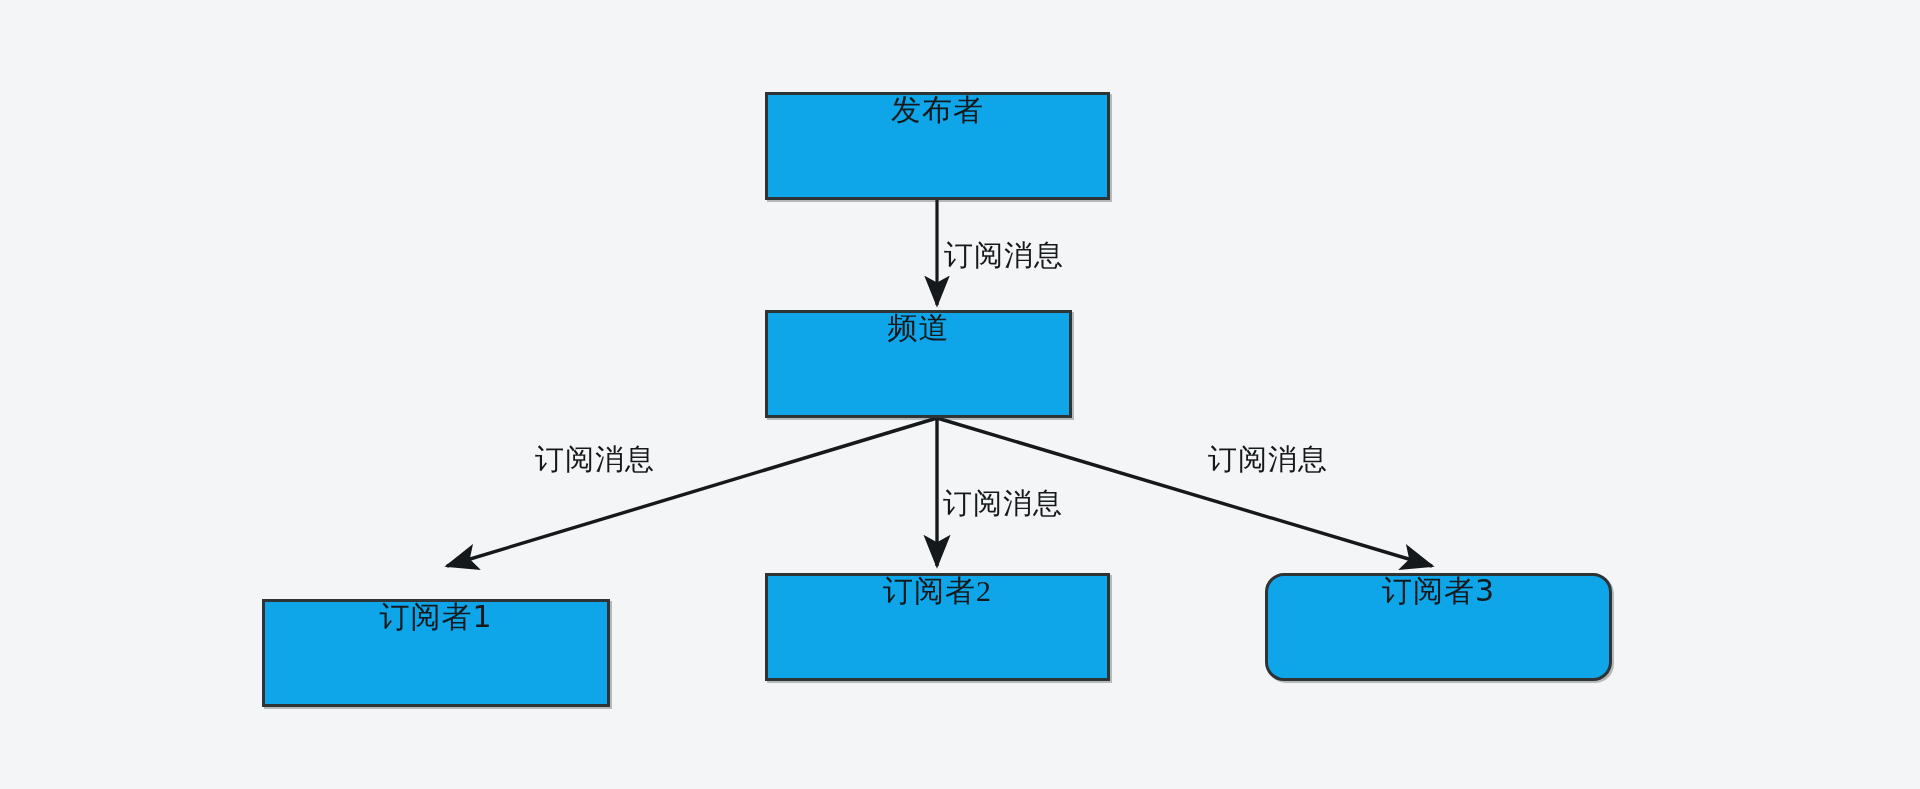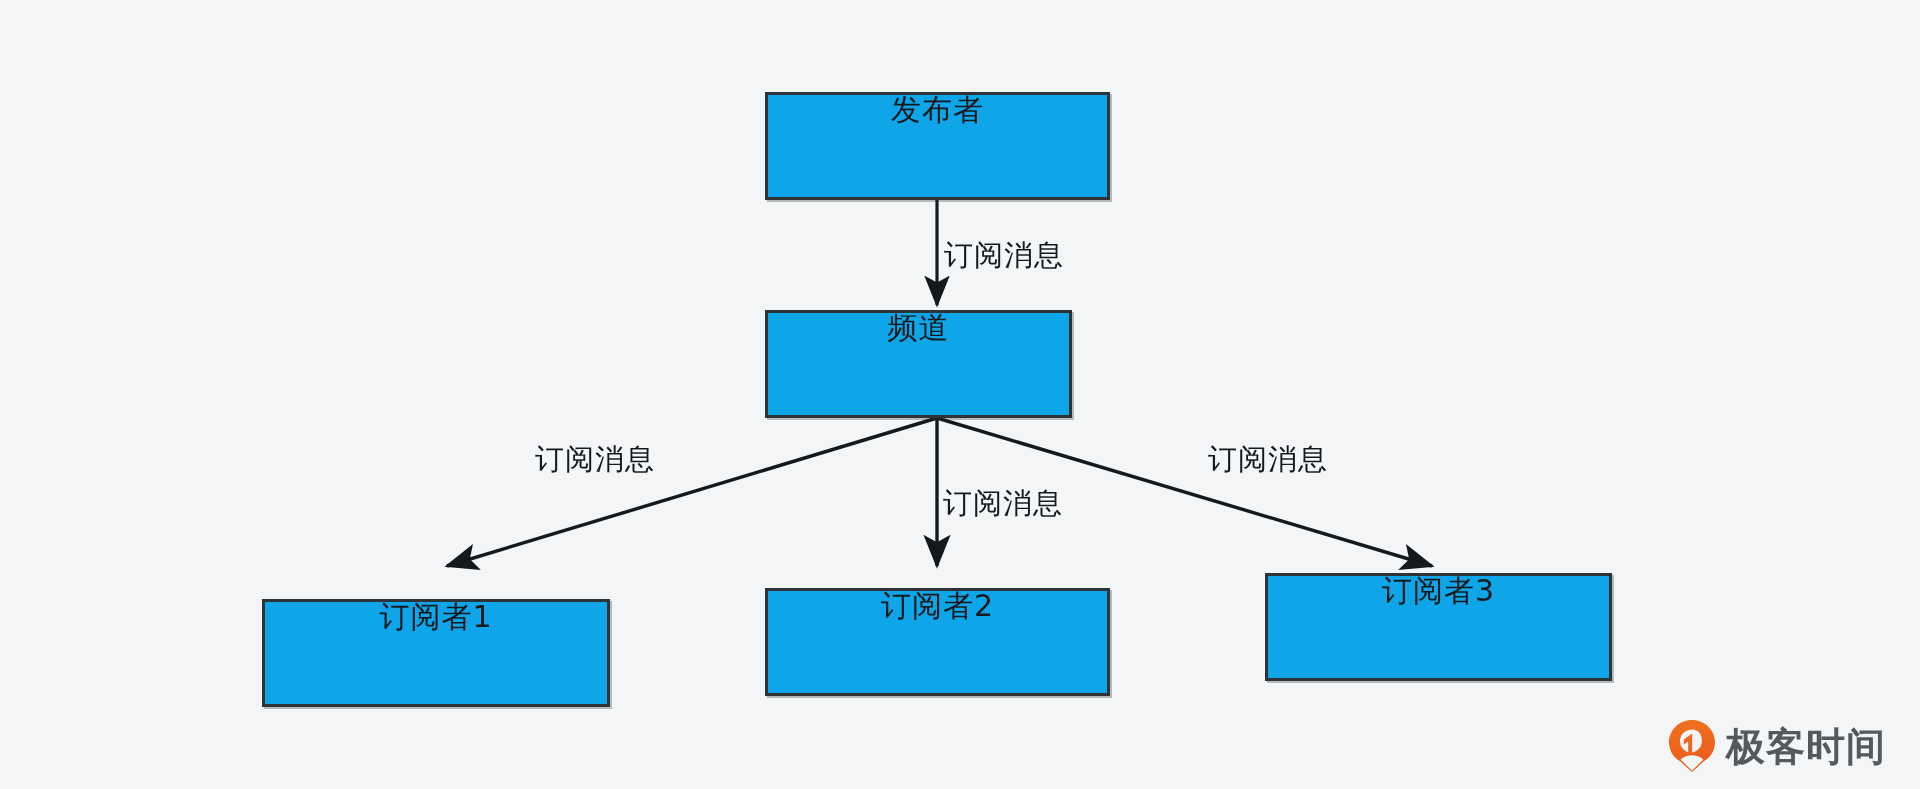--- a/index.html
+++ b/index.html
@@ -44,22 +44,22 @@
     font-size: 30px;
     line-height: 1;
     color: #15191b;
     letter-spacing: 1px;
     white-space: nowrap;
     font-weight: 400;
   }
   #node-publisher  { left: 765px;  top: 92px;  width: 345px; height: 108px; }
   #node-channel    { left: 765px;  top: 310px; width: 307px; height: 108px; }
   #node-subscriber-1 { left: 262px;  top: 599px; width: 348px; height: 108px; }
-  #node-subscriber-2 { left: 765px;  top: 588px; width: 345px; height: 108px; }
-  #node-subscriber-3 { left: 1265px; top: 573px; width: 347px; height: 108px; }
+  #node-subscriber-2 { left: 765px;  top: 573px; width: 345px; height: 108px; font-family: Liberation Serif, serif; }
+  #node-subscriber-3 { left: 1265px; top: 573px; width: 347px; height: 108px; border-radius: 19px; }
 
   
   .edge-label {
     position: absolute;
     font-size: 29px;
     line-height: 1;
     color: #15191b;
     letter-spacing: 1px;
     white-space: nowrap;
   }
@@ -141,28 +141,14 @@
   </div>
 
   <div class="edge-label" id="edge-label-publish">订阅消息</div>
 
   <div class="edge-label" id="edge-label-subscribe-1">订阅消息</div>
 
   <div class="edge-label" id="edge-label-subscribe-2">订阅消息</div>
 
   <div class="edge-label" id="edge-label-subscribe-3">订阅消息</div>
 
-  <div id="watermark">
-    <svg id="watermark-logo" viewBox="0 0 48 54" xmlns="http://www.w3.org/2000/svg">
-      <defs>
-        <linearGradient id="gt-grad" x1="0" y1="0" x2="0.2" y2="1">
-          <stop offset="0%" stop-color="#f07321"></stop>
-          <stop offset="100%" stop-color="#ea5b18"></stop>
-        </linearGradient>
-      </defs>
-      <path d="M24 1 C11.3 1 1 11.1 1 23.2 C1 31.6 5.6 38.6 12.2 42.3 L24 53 L35.8 42.3 C42.4 38.6 47 31.6 47 23.2 C47 11.1 36.7 1 24 1 Z" fill="url(#gt-grad)"></path>
-      <path d="M24 10.5 C17.3 10.5 12 15.6 12 22.1 C12 27.3 15.4 31.7 20.2 33.2 L20.2 22.6 L15.8 25.6 L15.8 20.4 L24.2 14.6 L24.2 33.6 C29.6 32.6 33.9 27.9 33.9 22.1 C33.9 15.6 30.7 10.5 24 10.5 Z" fill="#f4f5f7"></path>
-      <path d="M12.6 40.4 C16 37.6 20 36.2 24 36.2 C28 36.2 32 37.6 35.4 40.4 L24 51.8 Z" fill="#f4f5f7"></path>
-    </svg>
-    <span id="watermark-text">极客时间</span>
-  </div>
 
 </div>
 
 </body></html>

